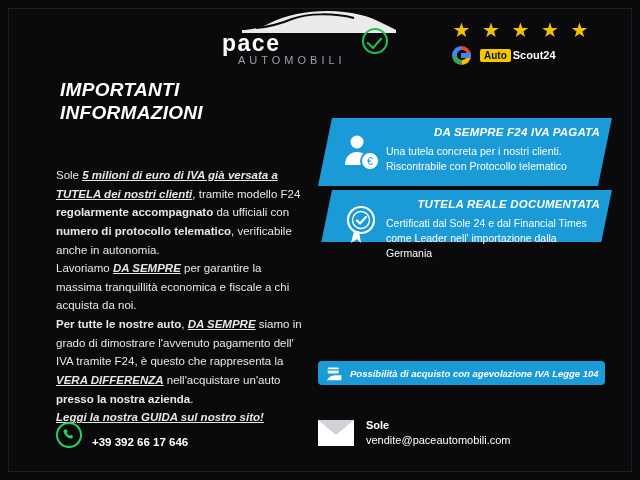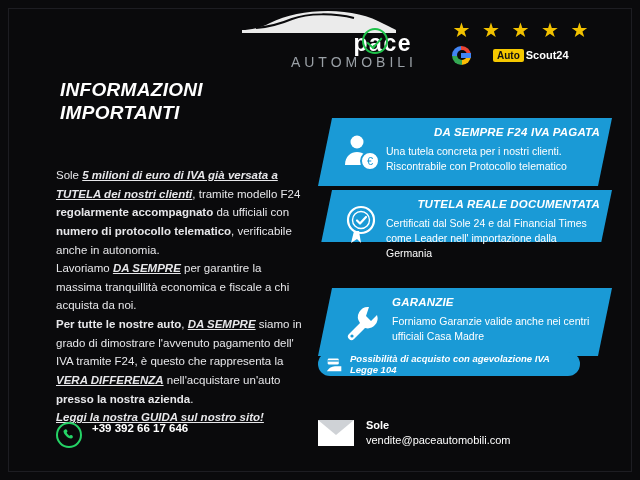--- a/index.html
+++ b/index.html
@@ -34,46 +34,46 @@
     top: 0;
     width: 640px;
     height: 76px;
   }
   .logo-wrap {
     position: absolute;
     left: 222px;
     top: 6px;
     width: 190px;
     height: 66px;
-    text-align: right;
+    text-align: left;
   }
   .logo-swoosh {
     position: absolute;
     left: 16px;
     top: 2px;
     width: 160px;
     height: 26px;
   }
   .logo-text {
     position: absolute;
     left: 0;
     top: 24px;
     width: 190px;
     color: #ffffff;
     font-size: 23px;
     font-weight: bold;
     letter-spacing: 1.5px;
   }
   .logo-sub {
     position: absolute;
-    left: 5px;
+    left: 16px;
     top: 48px;
     width: 190px;
     color: #9aa0a6;
-    font-size: 14px;
+    font-size: 11px;
     letter-spacing: 4px;
   }
   .logo-check {
     position: absolute;
     left: 140px;
     top: 22px;
     width: 26px;
     height: 26px;
     border: 2px solid #1fc24a;
     border-radius: 50%;
@@ -102,21 +102,21 @@
     letter-spacing: 3px;
   }
   .ratings-row {
     position: absolute;
     left: 452px;
     top: 44px;
     width: 142px;
     height: 22px;
     display: flex;
     align-items: center;
-    gap: 22px;
+    gap: 9px;
   }
   .g-logo {
     width: 19px;
     height: 19px;
     border-radius: 50%;
     background: conic-gradient(#ea4335 0deg 90deg, #fbbc05 90deg 180deg, #34a853 180deg 270deg, #4285f4 270deg 360deg);
     position: relative;
     font-size: 0;
   }
   .g-logo:after {
@@ -241,25 +241,25 @@
     line-height: 1.42;
     text-align: left;
   }
   .card-3 .card-title { text-align: left; left: 74px; }
   .card-3 .card-text { text-align: left; left: 74px; width: 206px; }
 
   
   .banner {
     position: absolute;
     left: 318px;
-    top: 352px;
-    width: 262px;
+    top: 361px;
+    width: 287px;
     height: 24px;
     background: #1a9ad6;
-    border-radius: 12px;
+    border-radius: 4px;
     display: flex;
     align-items: center;
     padding-left: 8px;
     box-sizing: border-box;
   }
   .banner-icon {
     width: 17px;
     height: 17px;
     flex: 0 0 auto;
     margin-right: 7px;
@@ -270,21 +270,21 @@
     font-weight: bold;
     font-style: italic;
   }
 
   
   .phone-row {
     position: absolute;
     left: 56px;
     top: 422px;
     display: flex;
-    align-items: flex-start;
+    align-items: flex-end;
   }
   .wa-icon {
     width: 26px;
     height: 26px;
     border: 2px solid #25d366;
     border-radius: 50%;
     box-sizing: border-box;
     position: relative;
     margin-right: 10px;
   }
@@ -353,22 +353,22 @@
     <div class="ratings-row">
       <span class="g-logo"></span>
       <span class="autoscout">
         <span class="as-badge">Auto</span>
         <span class="as-word">Scout24</span>
       </span>
     </div>
   </div>
 
   <div class="title-block">
+    <div>IMPORTANTI</div>
     <div>INFORMAZIONI</div>
-    <div>IMPORTANTI</div>
   </div>
 
   <div class="body-text">
     <p>
       <span>Sole </span><span class="biu">5 milioni di euro di IVA già versata a</span>
       <span class="biu">TUTELA dei nostri clienti</span><span>, tramite modello F24 </span><span class="b">regolarmente accompagnato</span><span> da ufficiali con </span><span class="b">numero di protocollo telematico</span><span>, verificabile anche in autonomia.</span>
     </p>
     <p>
       <span>Lavoriamo </span><span class="biu">DA SEMPRE</span><span> per garantire la massima tranquillità economica e fiscale a chi acquista da noi.</span>
     </p>
@@ -394,28 +394,20 @@
     <svg class="card-icon" viewBox="0 0 42 42">
       <circle cx="21" cy="17" r="13" fill="none" stroke="#ffffff" stroke-width="2.2"></circle>
       <circle cx="21" cy="17" r="8.5" fill="none" stroke="#ffffff" stroke-width="1.4"></circle>
       <path d="M17 17.5 l3 3 l6 -6.5" fill="none" stroke="#ffffff" stroke-width="2.2" stroke-linecap="round" stroke-linejoin="round"></path>
       <path d="M14 28 L11 40 L17 36 L21 40 L19 28 Z" fill="#ffffff"></path>
     </svg>
     <div class="card-title">TUTELA REALE DOCUMENTATA</div>
     <div class="card-text">Certificati dal Sole 24 e dal Financial Times come Leader nell' importazione dalla Germania</div>
   </div>
 
-  <div class="card card-3">
-    <svg class="card-icon" viewBox="0 0 42 42">
-      <path d="M29 6 a10 10 0 0 0 -9 16 L9 33 a3.5 3.5 0 0 0 5 5 L25 27 a10 10 0 0 0 12 -13 l-6 6 l-5 -5 Z" fill="#ffffff"></path>
-      <circle cx="12" cy="35" r="1.6" fill="#1a9ad6"></circle>
-    </svg>
-    <div class="card-title">GARANZIE</div>
-    <div class="card-text">Forniamo Garanzie valide anche nei centri ufficiali Casa Madre</div>
-  </div>
 
   <div class="banner">
     <svg class="banner-icon" viewBox="0 0 20 20">
       <rect x="2" y="3" width="13" height="7" rx="1.5" fill="#ffffff"></rect>
       <rect x="2" y="5" width="13" height="1.6" fill="#1a9ad6"></rect>
       <path d="M1 18 C4 13 8 12 12 12 L18 12 L18 18 Z" fill="#ffffff"></path>
     </svg>
     <span class="banner-text">Possibilità di acquisto con agevolazione IVA Legge 104</span>
   </div>
 

